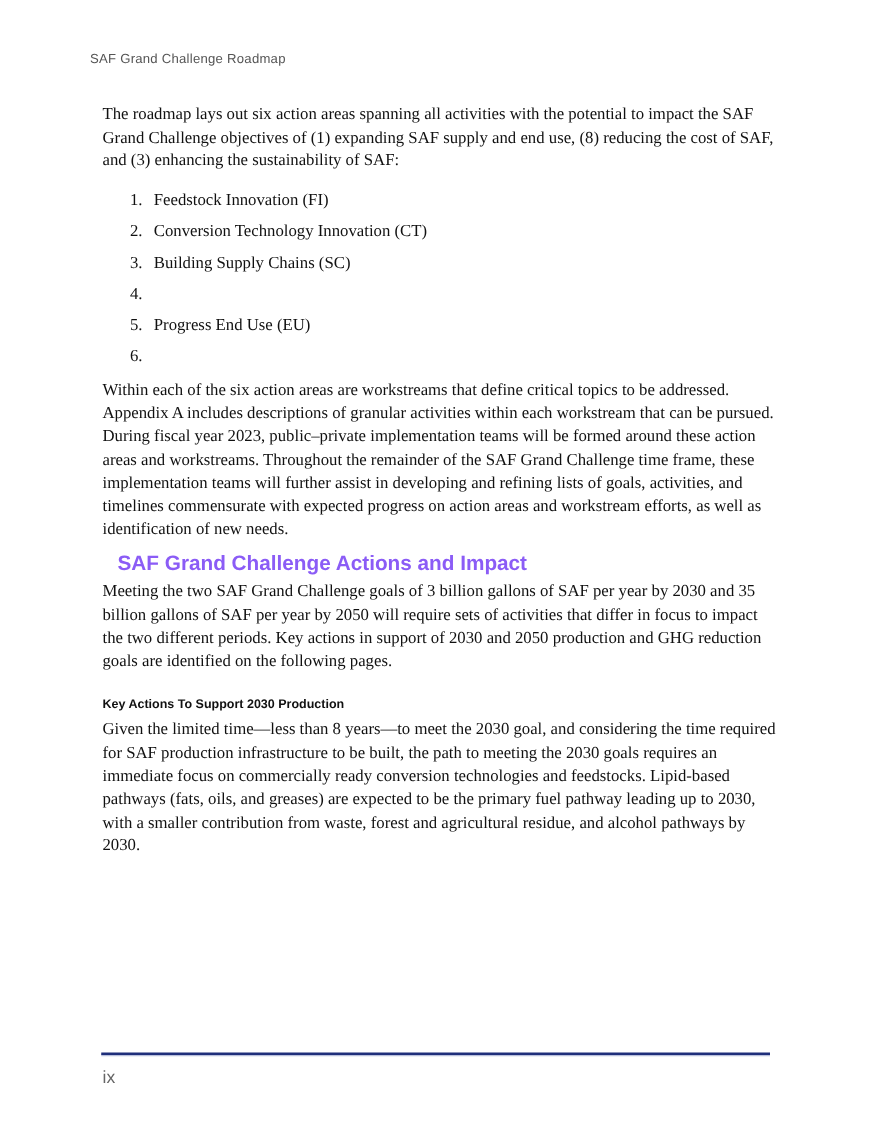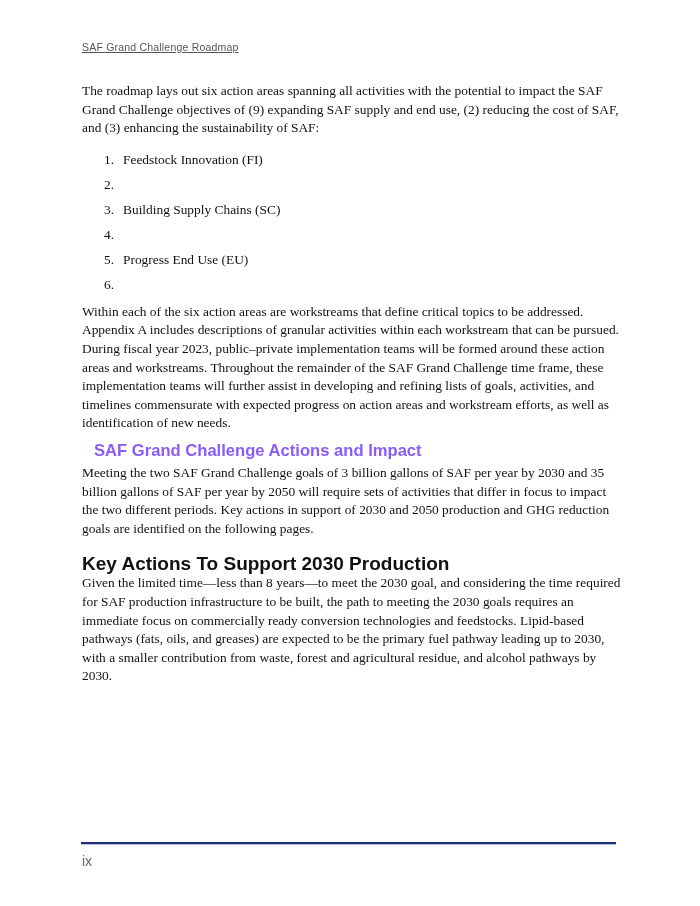--- a/index.html
+++ b/index.html
@@ -8,27 +8,26 @@
       background: #ffffff;
     }
     body {
       width: 700px;
       height: 906px;
       position: relative;
       overflow: hidden;
     }
     .running-header {
       position: absolute;
-      left: 82px;
+      left: 72px;
       top: 41px;
       font-family: "Liberation Sans", sans-serif;
       font-size: 10.5px;
       color: #555555;
       letter-spacing: 0.2px;
-      text-decoration: underline;
     }
     .content {
       position: absolute;
       left: 82px;
       top: 82px;
       width: 540px;
       font-family: "Liberation Serif", serif;
       font-size: 13.4px;
       line-height: 18.6px;
       color: #111111;
@@ -61,21 +60,21 @@
       font-weight: bold;
       font-size: 16.6px;
       color: #8b5cf6;
       margin: 0 0 2px 12px;
       line-height: 22px;
     }
     .para-meeting { margin-bottom: 6px !important; }
     h3.sub-heading {
       font-family: "Liberation Sans", sans-serif;
       font-weight: bold;
-      font-size: 19px;
+      font-size: 10px;
       color: #111111;
       margin: 16px 0 1px 0;
       line-height: 19px;
     }
     .footer-rule {
       position: absolute;
       left: 81px;
       top: 842px;
       width: 535px;
       height: 2px;
@@ -90,29 +89,30 @@
       font-size: 14px;
       color: #666666;
     }
   </style>
 </head>
 <body>
 
 <div class="running-header">SAF Grand Challenge Roadmap</div>
 
 <div class="content">
-  <p class="para-intro">The roadmap lays out six action areas spanning all activities with the potential to impact the SAF Grand Challenge objectives of (9) expanding SAF supply and end use, (2) reducing the cost of SAF, and (3) enhancing the sustainability of SAF:</p>
+  <p class="para-intro">The roadmap lays out six action areas spanning all activities with the potential to impact the SAF Grand Challenge objectives of (1) expanding SAF supply and end use, (8) reducing the cost of SAF, and (3) enhancing the sustainability of SAF:</p>
 
   <ol class="action-list">
     <li>
       <span class="num">1.</span>
       <span>Feedstock Innovation (FI)</span>
     </li>
     <li>
       <span class="num">2.</span>
+      <span>Conversion Technology Innovation (CT)</span>
     </li>
     <li>
       <span class="num">3.</span>
       <span>Building Supply Chains (SC)</span>
     </li>
     <li>
       <span class="num">4.</span>
     </li>
     <li>
       <span class="num">5.</span>

